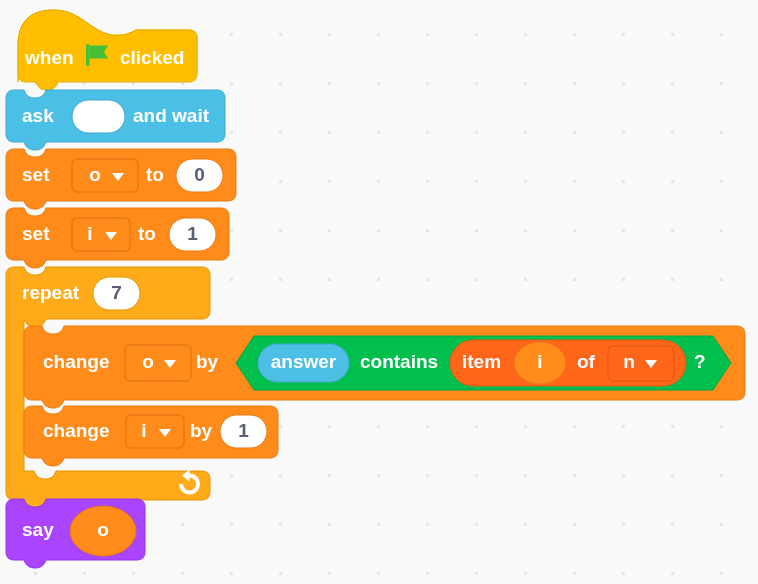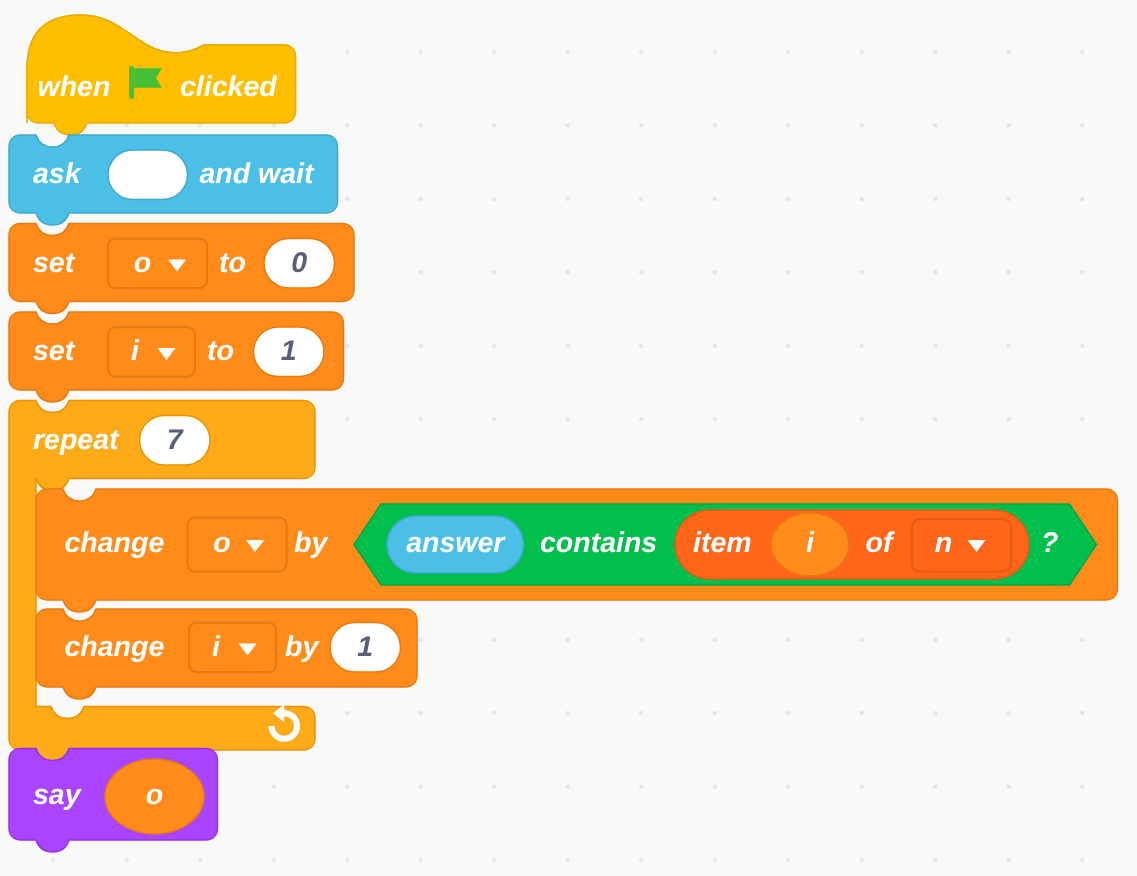--- a/index.html
+++ b/index.html
@@ -16,21 +16,20 @@
     position: relative;
   }
   #canvas {
     position: absolute;
     inset: 0;
     background-color: #F9F9F9;
     background-image:
       radial-gradient(circle, #E6E6E6 1.6px, rgba(0,0,0,0) 1.7px);
     background-size: 49px 49px;
     background-position: 11px 10px;
-    font-style: italic;
   }
   #script {
     position: absolute;
     left: 0;
     top: 0;
   }
   svg { display: block; }
   .blk-label {
     font-family: "Liberation Sans", sans-serif;
     font-size: 19px;

